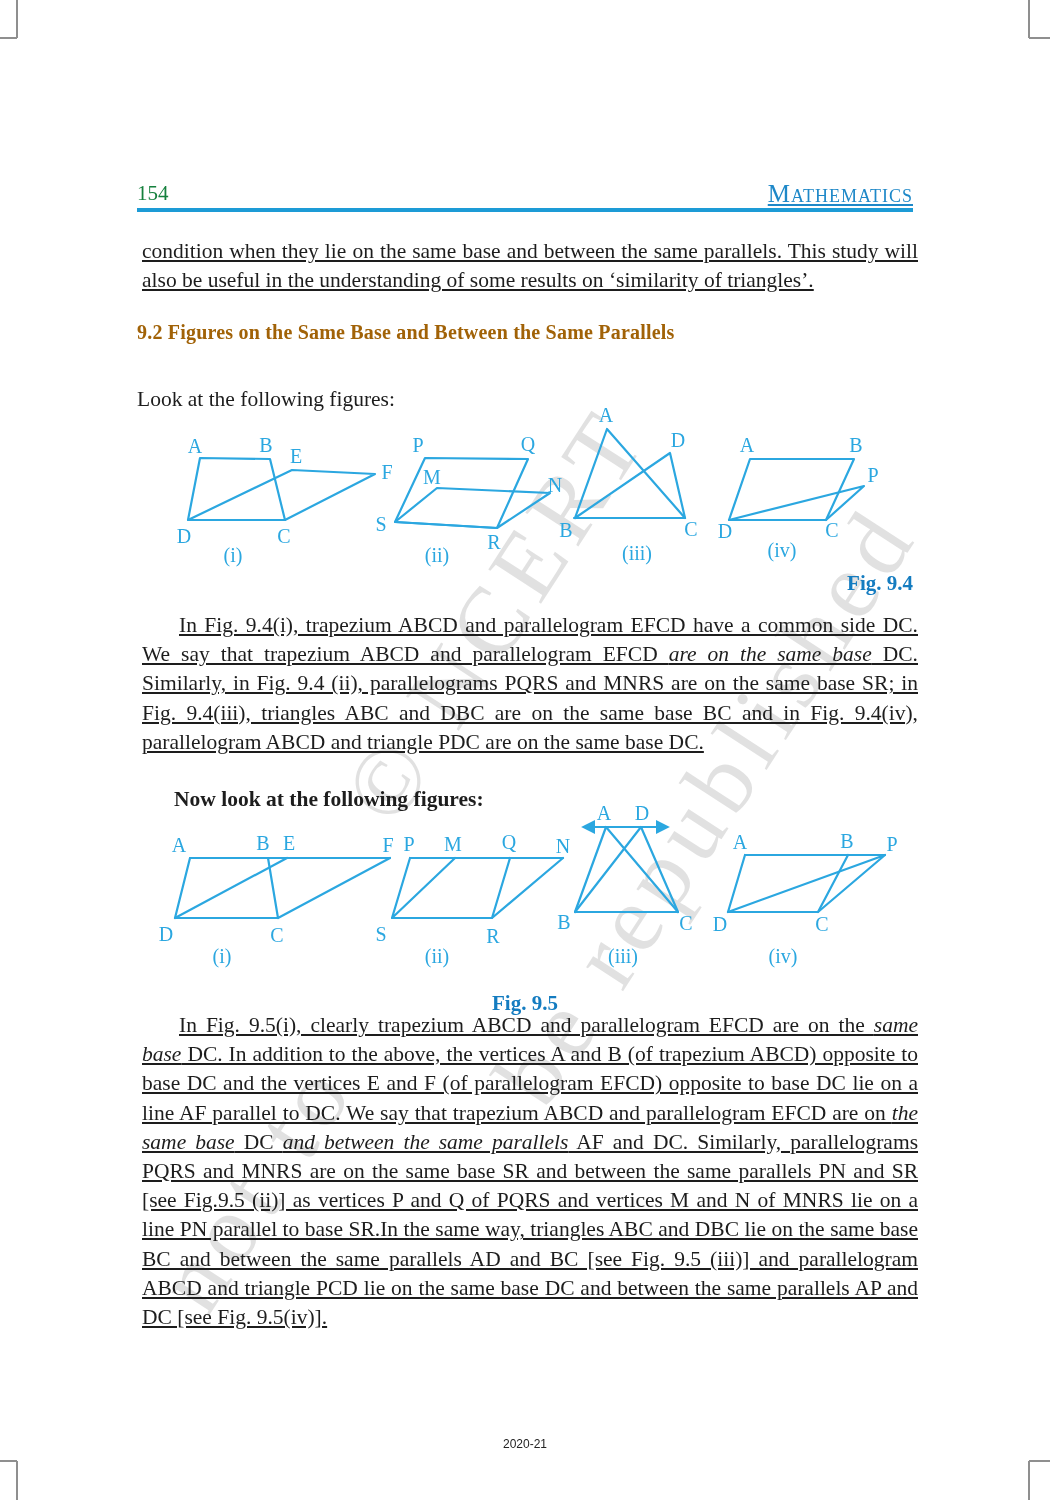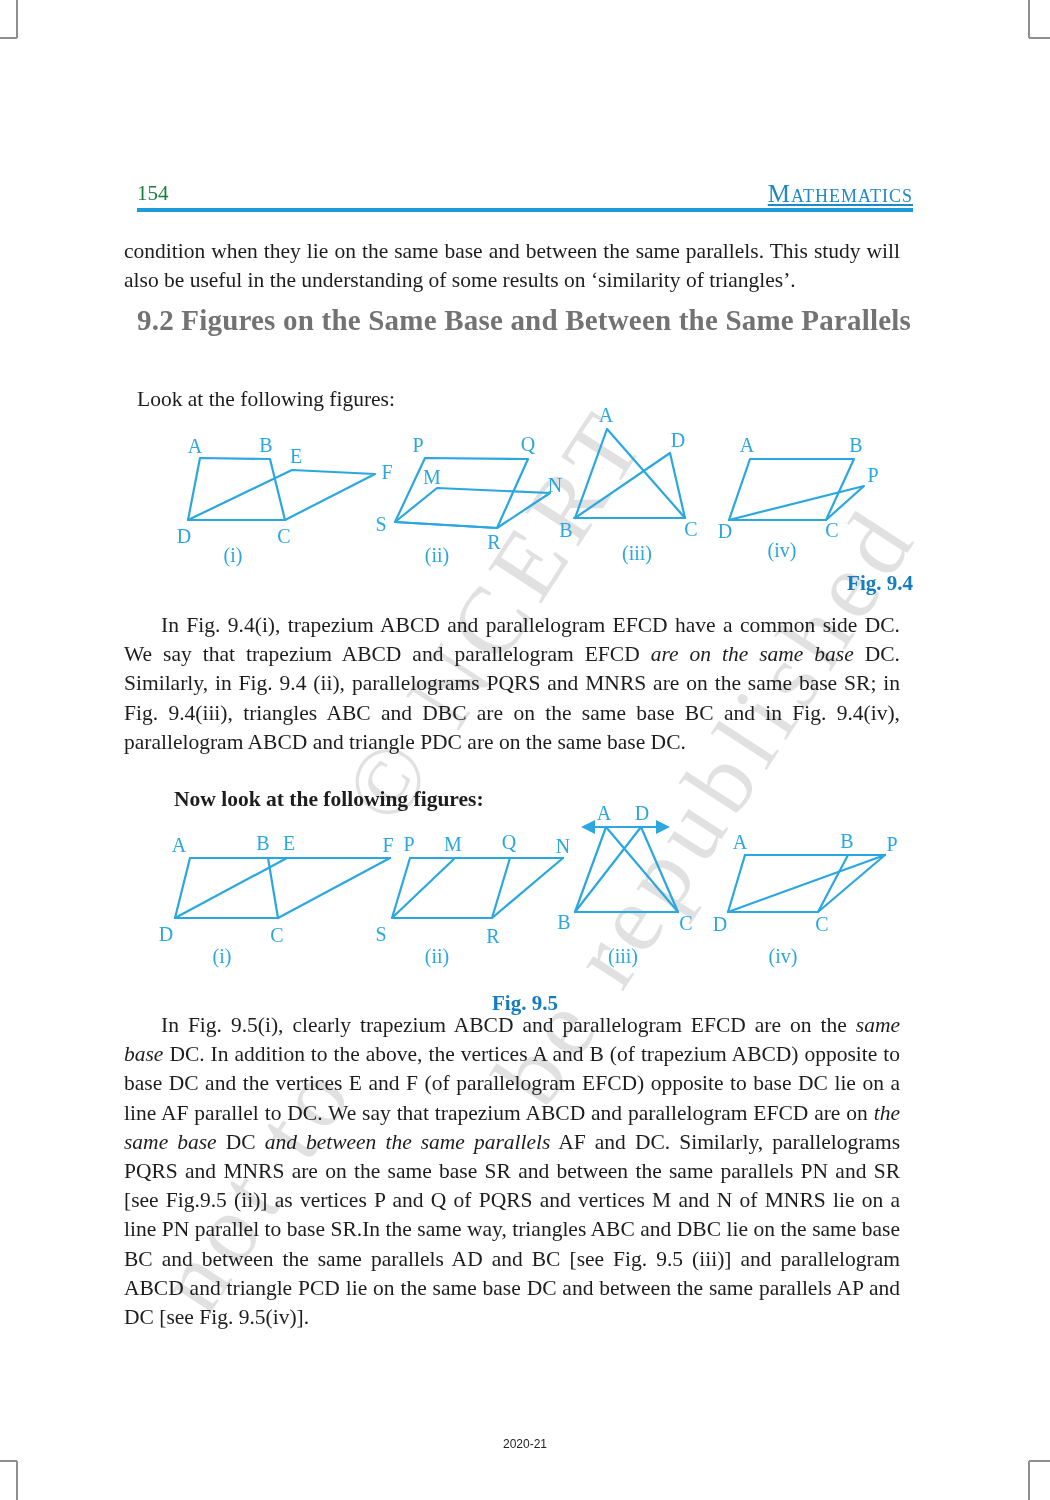--- a/index.html
+++ b/index.html
@@ -18,28 +18,28 @@
   }
   
   .page-num{position:absolute;left:137px;top:181px;font-size:21px;color:#15803d;z-index:1;}
   .header-title{
     position:absolute;right:137px;top:180px;font-size:25px;color:#1e88c8;
     font-variant:small-caps;letter-spacing:1px;z-index:1;text-decoration:underline;
   }
   .rule{position:absolute;left:137px;top:208px;width:776px;height:4px;background:#1d9bd6;z-index:1;}
   
   .para{
-    position:absolute;left:124px;width:776px;z-index:1;
-    font-size:21.5px;line-height:29.2px;text-align:justify;color:#1d1d1d;
+    position:absolute;left:142px;width:776px;z-index:1;
+    font-size:21.5px;line-height:29.2px;text-align:justify;color:#1d1d1d;text-decoration:underline;
   }
   .para.indent{text-indent:37px;}
   .lead-line{position:absolute;left:137px;font-size:21.5px;z-index:1;color:#1d1d1d;margin-top:20px;}
   .section-heading{
-    position:absolute;left:137px;top:304px;z-index:1;
-    font-size:29px;font-weight:bold;color:#737373;letter-spacing:0.2px;
+    position:absolute;left:137px;top:321px;z-index:1;
+    font-size:20px;font-weight:bold;color:#a16207;letter-spacing:0.2px;
   }
   .fig-caption{
     position:absolute;left:137px;width:776px;text-align:center;z-index:1;
     font-weight:bold;color:#147cc0;font-size:21px;
   }
   .figrow{position:absolute;left:137px;z-index:1;}
   .ln{stroke:#2ba7e0;stroke-width:2.2;fill:none;stroke-linejoin:round;stroke-linecap:round;}
   text.vl{fill:#2ba7e0;font-family:"Liberation Serif",serif;font-size:20px;text-anchor:middle;}
   text.sub{fill:#2ba7e0;font-family:"Liberation Serif",serif;font-size:20px;text-anchor:middle;}
   .footer{

